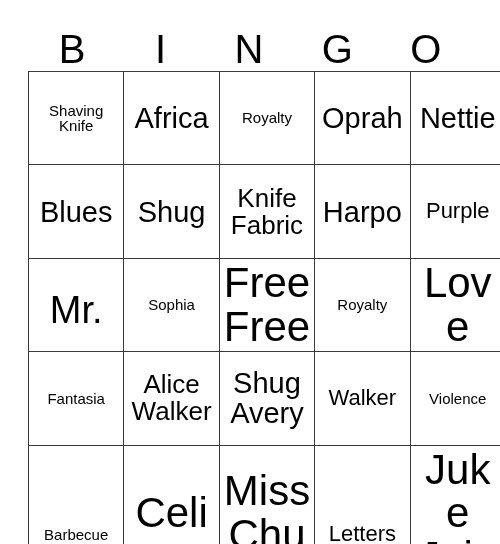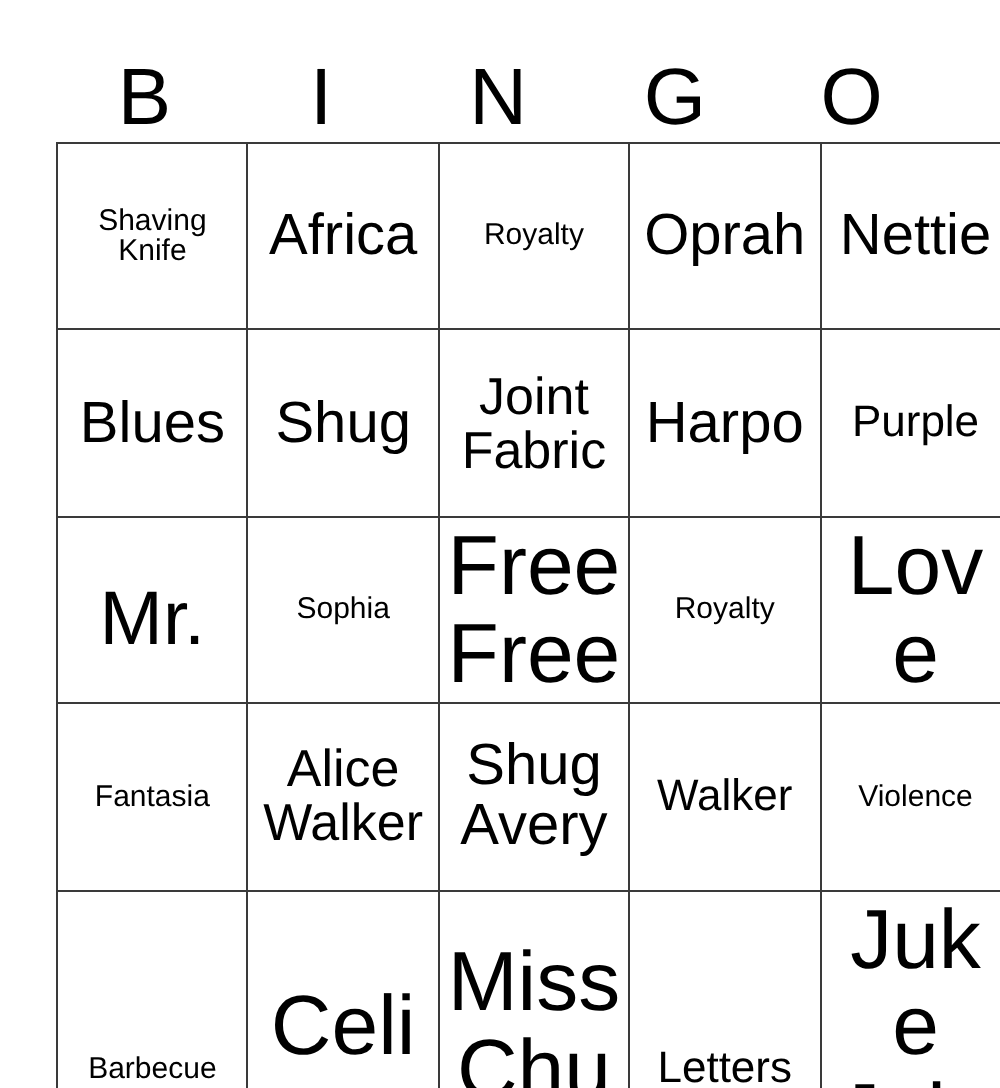--- a/index.html
+++ b/index.html
@@ -107,21 +107,21 @@
           </td>
       </tr>
       <tr>
         <td>
             <span class="cell-text fs-xl">Blues</span>
           </td>
         <td>
             <span class="cell-text fs-xl">Shug</span>
           </td>
         <td>
-            <span class="cell-text fs-lg">Joint Fabric</span>
+            <span class="cell-text fs-lg">Knife Fabric</span>
           </td>
         <td>
             <span class="cell-text fs-xl">Harpo</span>
           </td>
         <td>
             <span class="cell-text fs-md">Purple</span>
           </td>
       </tr>
       <tr>
         <td>

